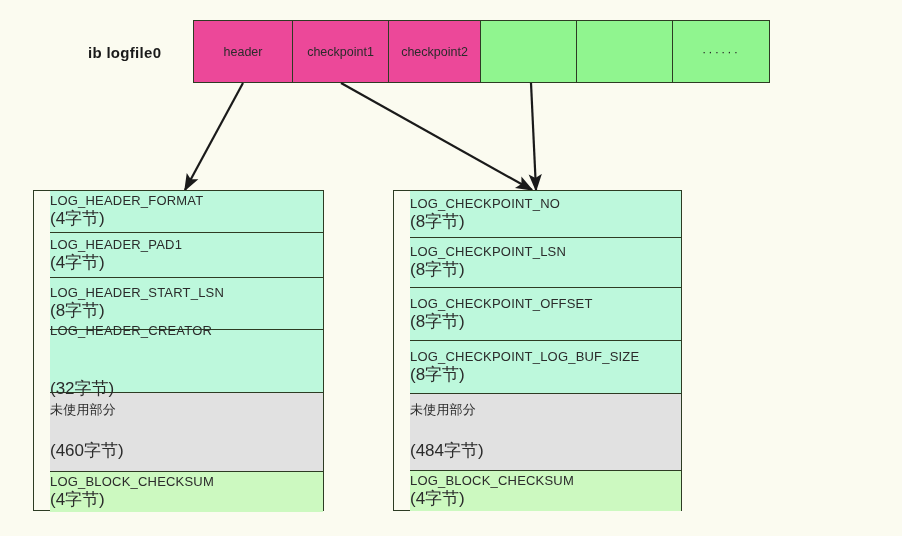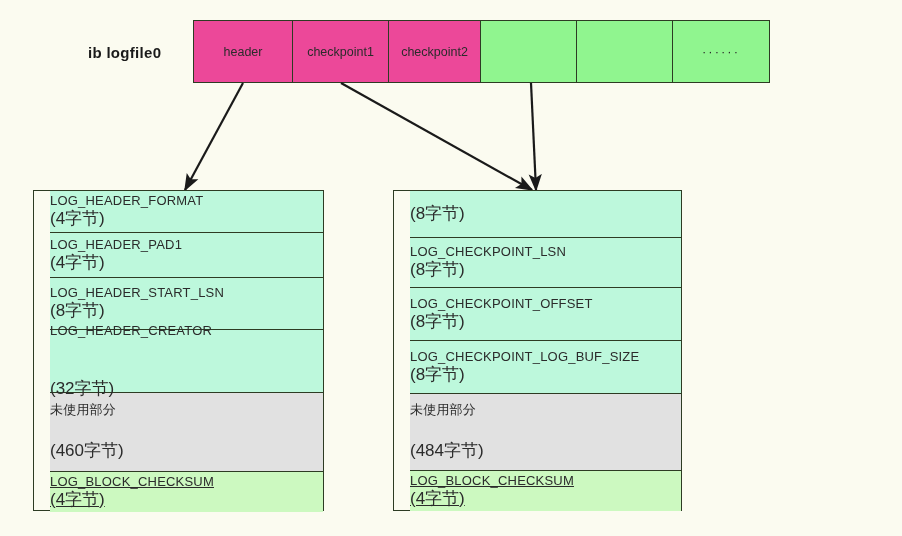--- a/index.html
+++ b/index.html
@@ -84,21 +84,21 @@
     border-bottom: 1.6px solid #2d3b23;
     box-sizing: border-box;
     display: flex;
     flex-direction: column;
     align-items: flex-start;
     justify-content: center;
     text-align: center;
     color: #2b2b2b;
     margin-left: 16px;
   }
-  .srow:last-child { border-bottom: none; text-decoration: underline; }
+  .srow:last-child { border-bottom: none; }
   .srow .name {
     font-size: 13px;
     letter-spacing: 0.2px;
     line-height: 1.22;
   }
   .srow .size {
     font-size: 17px;
     line-height: 1.22;
   }
   .fill-mint   { background: #bdf8dc; }
@@ -174,20 +174,21 @@
         <div class="name">未使用部分</div>
         <div class="size">(460字节)</div>
       </div>
       <div class="srow fill-green" style="height: 40px;">
         <div class="name">LOG_BLOCK_CHECKSUM</div>
         <div class="size">(4字节)</div>
       </div>
     </div>
   <div class="struct" id="checkpoint-block" style="left: 393px; top: 190px; width: 289px; height: 321px;">
       <div class="srow fill-mint" style="height: 47px;">
+        <div class="name">LOG_CHECKPOINT_NO</div>
         <div class="size">(8字节)</div>
       </div>
       <div class="srow fill-mint" style="height: 50px;">
         <div class="name">LOG_CHECKPOINT_LSN</div>
         <div class="size">(8字节)</div>
       </div>
       <div class="srow fill-mint" style="height: 53px;">
         <div class="name">LOG_CHECKPOINT_OFFSET</div>
         <div class="size">(8字节)</div>
       </div>

